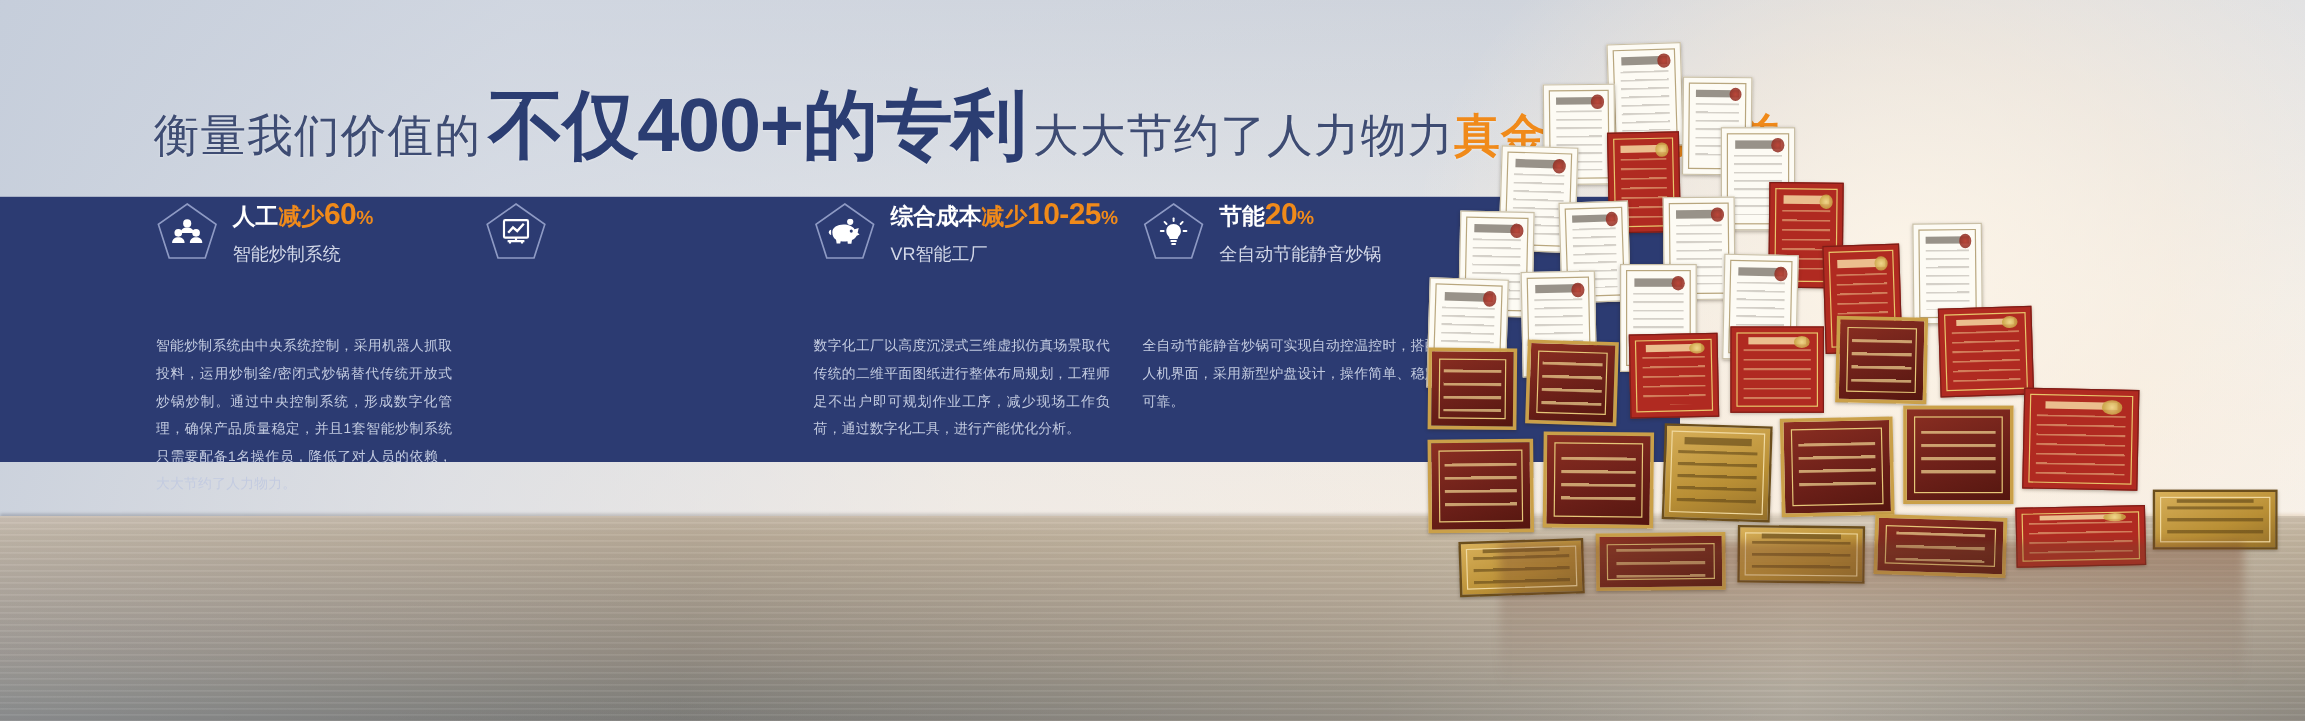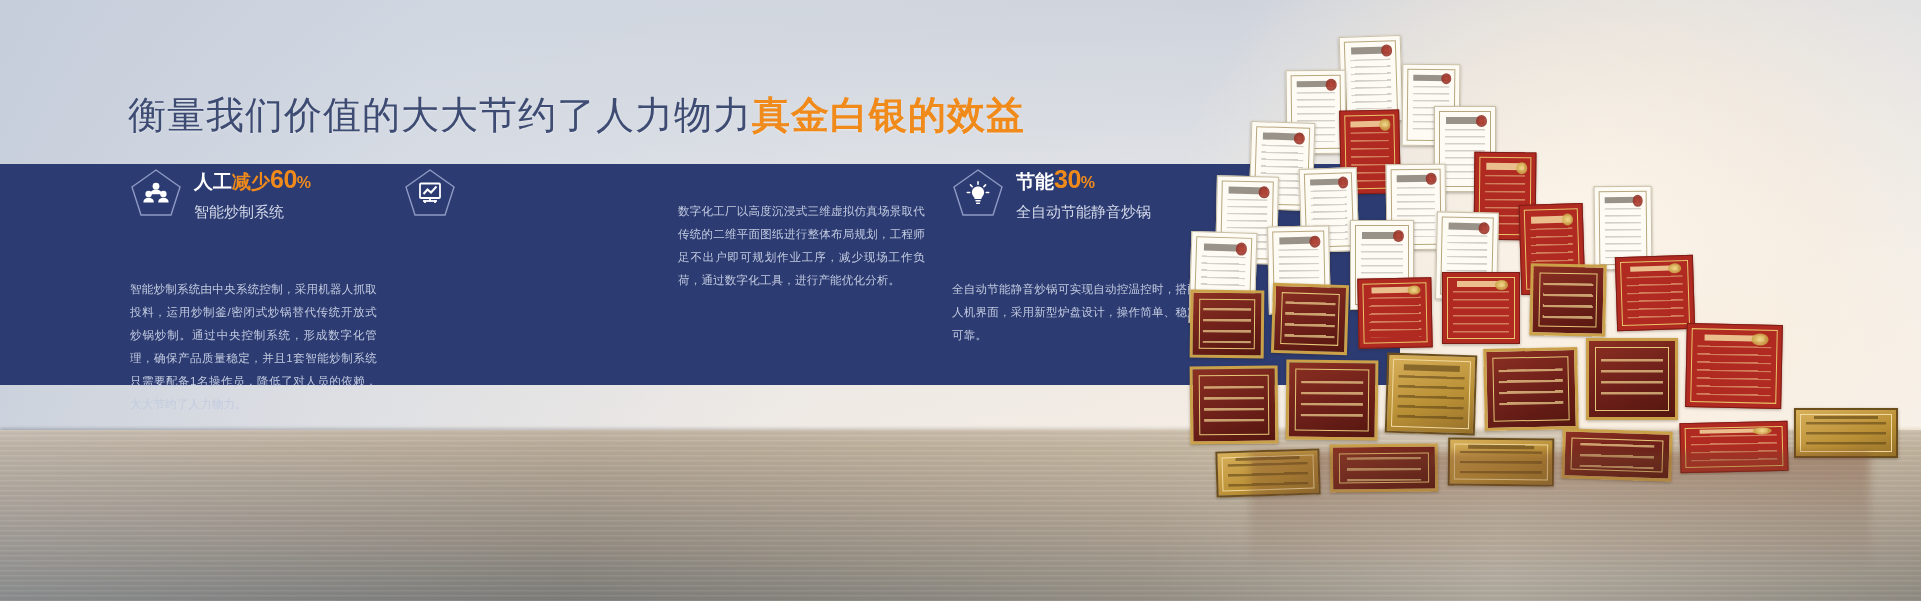--- a/index.html
+++ b/index.html
@@ -50,21 +50,20 @@
     position:absolute; left:0; top:428px; width:1921px; height:6px;
     background:linear-gradient(90deg, rgba(120,126,138,.45), rgba(180,170,158,.5) 55%, rgba(225,205,180,.55));
     filter:blur(1.5px);
   }
 
   
   .headline {
     position:absolute; left:128px; top:74px;
     display:flex; align-items:baseline; white-space:nowrap;
     text-shadow:0 1px 2px rgba(255,255,255,.35);
-    margin-top:16px;
   }
   .hl-normal {
     font-size:38px; color:#3e4c73; letter-spacing:1px; font-weight:400;
   }
   .hl-strong {
     font-size:63px; font-weight:bold; color:#2b3d72;
     letter-spacing:-1px; line-height:1; margin:0 6px;
   }
   .hl-orange {
     font-size:38px; font-weight:bold; color:#f08a1a; letter-spacing:1px;
@@ -185,20 +184,21 @@
 
   <div class="bg-sky"></div>
   <div class="bg-glow"></div>
   <div class="bg-horizon"></div>
   <div class="bg-water"></div>
   <div class="bg-water-shine"></div>
   <div class="bg-water-streaks"></div>
 
   <div class="headline">
     <span class="hl-normal">衡量我们价值的</span>
+    <span class="hl-strong">不仅400+的专利</span>
     <span class="hl-normal">大大节约了人力物力</span>
     <span class="hl-orange">真金白银的效益</span>
   </div>
 
   <div class="panel">
     <div class="panel-inner">
 
       <div class="feature">
         <div class="feat-head">
           <div class="pentagon">
@@ -238,20 +238,39 @@
                 <line x1="8" y1="22" x2="8" y2="19.5"></line>
                 <line x1="18" y1="22" x2="18" y2="19.5"></line>
                 <line x1="6" y1="20" x2="20" y2="20"></line>
               </svg>
             </span>
           </div>
         </div>
       </div>
 
       <div class="feature">
+        <div class="feat-head">
+          <div class="pentagon">
+            <svg class="pent-outline" width="52" height="50" viewBox="0 0 52 50">
+              <polygon points="26,2 50,19 41,47 11,47 2,19" fill="none" stroke="#8e9ac4" stroke-width="1.4"></polygon>
+            </svg>
+            <span class="pent-glyph">
+              <svg width="28" height="22" viewBox="0 0 28 22" fill="#ffffff">
+                <circle cx="18.5" cy="2.8" r="2.6"></circle>
+                <path d="M3.6 11.5c0-4 4.2-6.4 9.4-6.4 4.1 0 7.6 1.4 9.1 3.9l3.5-1.1-0.9 4 1.6 1.5-2.4 1c-0.7 1.6-2.1 2.9-3.9 3.7l-0.5 3h-3l-0.3-2.1c-0.9 0.1-1.8 0.2-2.7 0.2-1 0-2-0.1-2.9-0.2L10.2 21h-3l-0.5-3.2C4.8 16.6 3.6 14.3 3.6 11.5z"></path>
+                <circle cx="19.4" cy="10.6" r="1.3" fill="#2c3b72"></circle>
+                <path d="M2.6 9.4c-1.1 0-1.9 1-1.9 2.2s0.8 2.2 1.9 2.2z"></path>
+              </svg>
+            </span>
+          </div>
+          <div class="feat-text">
+            <div class="feat-title"><span>综合成本</span><span class="accent">减少</span><span class="num">10-25</span><span class="pct">%</span></div>
+            <div class="feat-sub">VR智能工厂</div>
+          </div>
+        </div>
         <div class="feat-body">数字化工厂以高度沉浸式三维虚拟仿真场景取代传统的二维平面图纸进行整体布局规划，工程师足不出户即可规划作业工序，减少现场工作负荷，通过数字化工具，进行产能优化分析。</div>
       </div>
 
       <div class="feature">
         <div class="feat-head">
           <div class="pentagon">
             <svg class="pent-outline" width="52" height="50" viewBox="0 0 52 50">
               <polygon points="26,2 50,19 41,47 11,47 2,19" fill="none" stroke="#8e9ac4" stroke-width="1.4"></polygon>
             </svg>
             <span class="pent-glyph">
@@ -261,21 +280,21 @@
                 <rect x="11" y="21.6" width="4" height="1.5" rx="0.7"></rect>
                 <rect x="12.2" y="0" width="1.6" height="4" rx="0.8"></rect>
                 <rect x="12.2" y="0" width="1.6" height="4" rx="0.8" transform="rotate(45 13 11.5)"></rect>
                 <rect x="12.2" y="0" width="1.6" height="4" rx="0.8" transform="rotate(-45 13 11.5)"></rect>
                 <rect x="12.2" y="0" width="1.6" height="4" rx="0.8" transform="rotate(90 13 11.5)"></rect>
                 <rect x="12.2" y="0" width="1.6" height="4" rx="0.8" transform="rotate(-90 13 11.5)"></rect>
               </svg>
             </span>
           </div>
           <div class="feat-text">
-            <div class="feat-title"><span>节能</span><span class="accent"></span><span class="num">30</span><span class="pct">%</span></div>
+            <div class="feat-title"><span>节能</span><span class="accent"></span><span class="num">20</span><span class="pct">%</span></div>
             <div class="feat-sub">全自动节能静音炒锅</div>
           </div>
         </div>
         <div class="feat-body">全自动节能静音炒锅可实现自动控温控时，搭配人机界面，采用新型炉盘设计，操作简单、稳定可靠。</div>
       </div>
 
     </div>
   </div>
 
   <div class="certs" id="certs">

